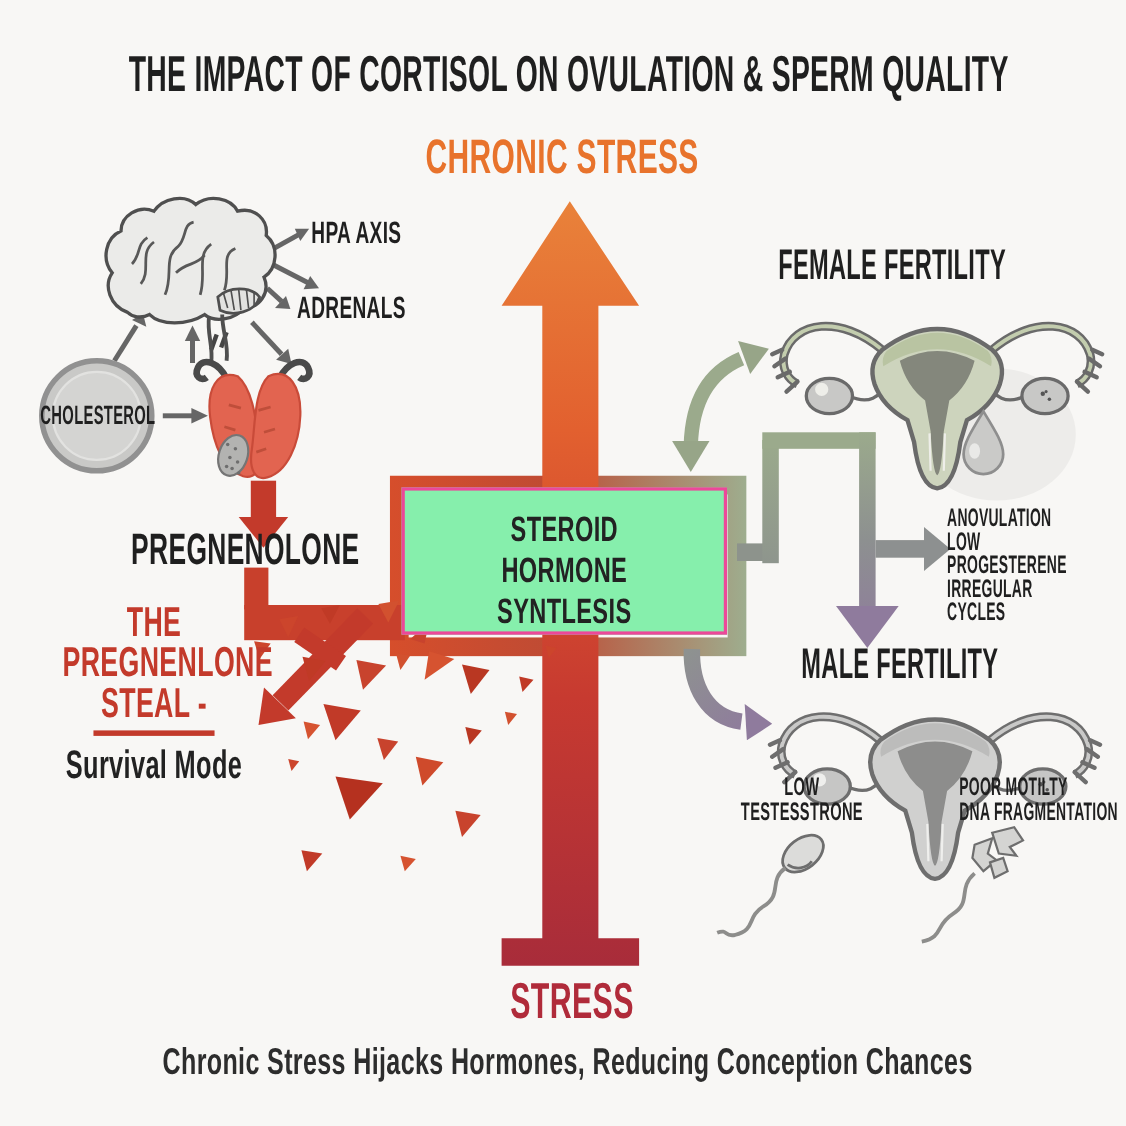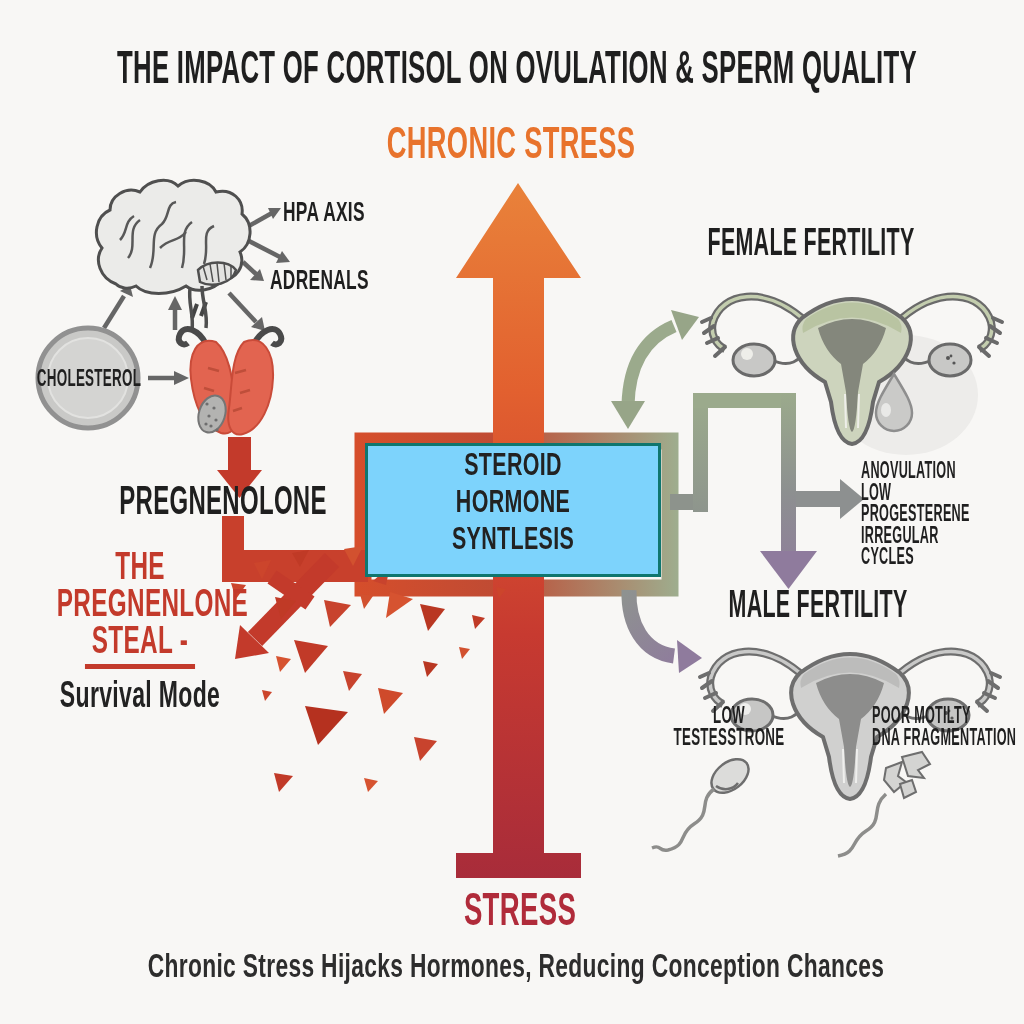--- a/index.html
+++ b/index.html
@@ -7,22 +7,22 @@
           font-family:"Liberation Sans","DejaVu Sans",sans-serif;}
   .art{position:absolute;left:0;top:0;z-index:1;}
   .txt{position:absolute;white-space:nowrap;font-weight:700;line-height:1;z-index:3;
        letter-spacing:.5px;color:var(--c-ink,#1f1f1f);}
   .blk{position:absolute;z-index:3;font-weight:700;letter-spacing:.5px;color:var(--c-ink,#1f1f1f);}
   .t-orange{color:var(--c-orange,#E8732C);}
   .t-red{color:var(--c-red,#C33A2B);}
   .t-crimson{color:var(--c-crimson,#B02B3A);}
   .t-soft{color:var(--c-ink_soft,#2d2d2d);}
   .synth-box{position:absolute;left:365px;top:443px;width:296px;height:134px;z-index:2;
-             background:#7dd3fc;border:3px solid #0f766e;box-sizing:border-box;
-             display:flex;flex-direction:column;align-items:center;justify-content:flex-start;}
+             background:#86efac;border:3px solid #ec4899;box-sizing:border-box;
+             display:flex;flex-direction:column;align-items:center;justify-content:flex-end;}
   .synth-inner{font-weight:700;font-size:32px;line-height:37px;text-align:center;
                letter-spacing:.5px;transform:scaleX(0.67);color:#222;}
   .steal-rule{height:5px;background:var(--c-red,#C33A2B);width:172px;margin:5px auto 7px auto;}
 </style>
 </head>
 <body>
 
 <div class="canvas">
 
   <svg class="art" width="1024" height="1024" viewBox="0 0 1024 1024">

